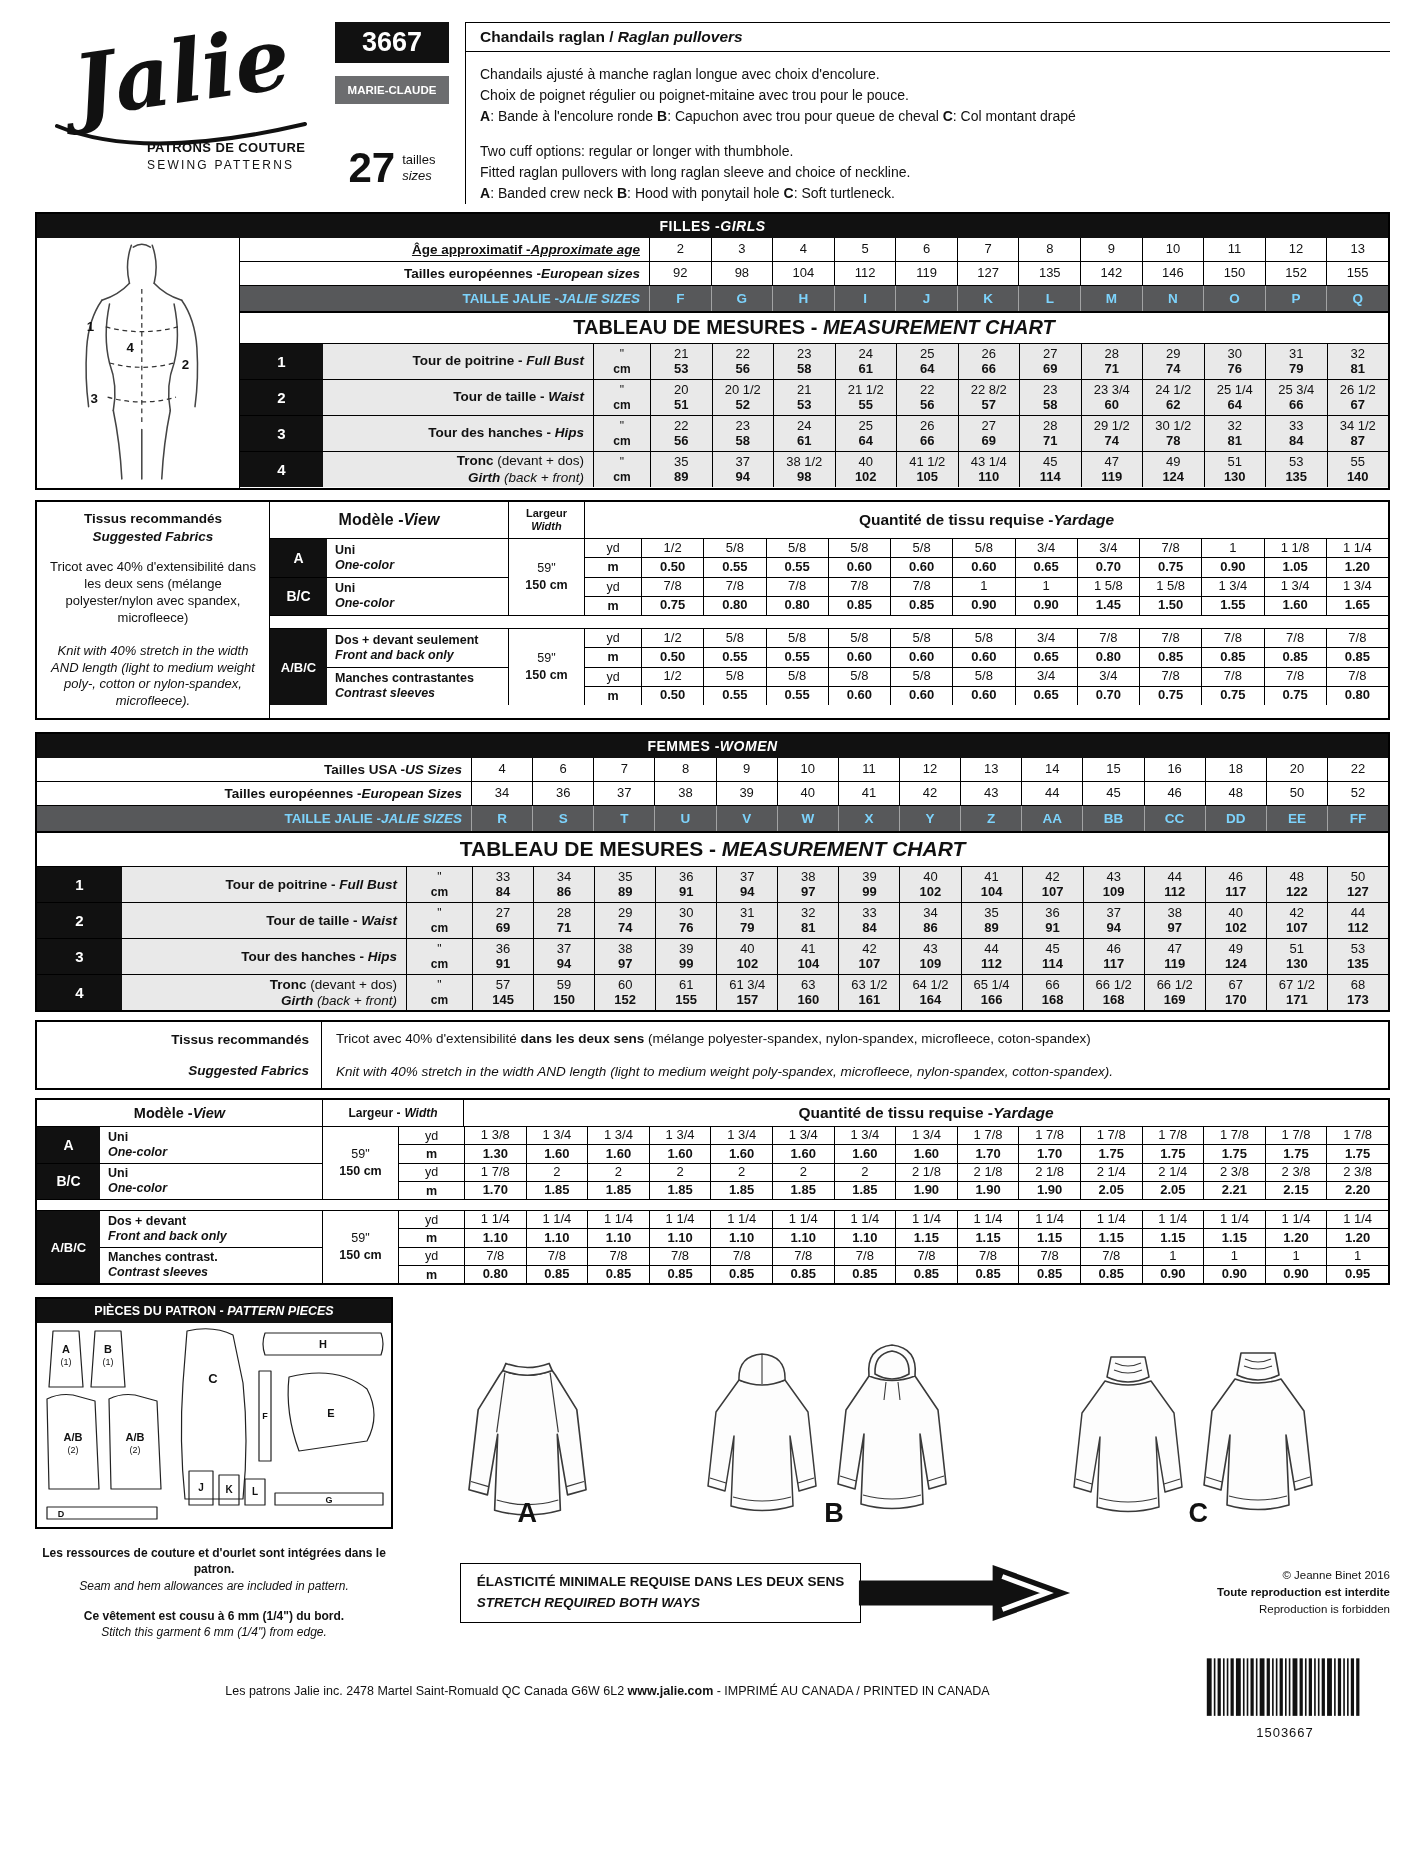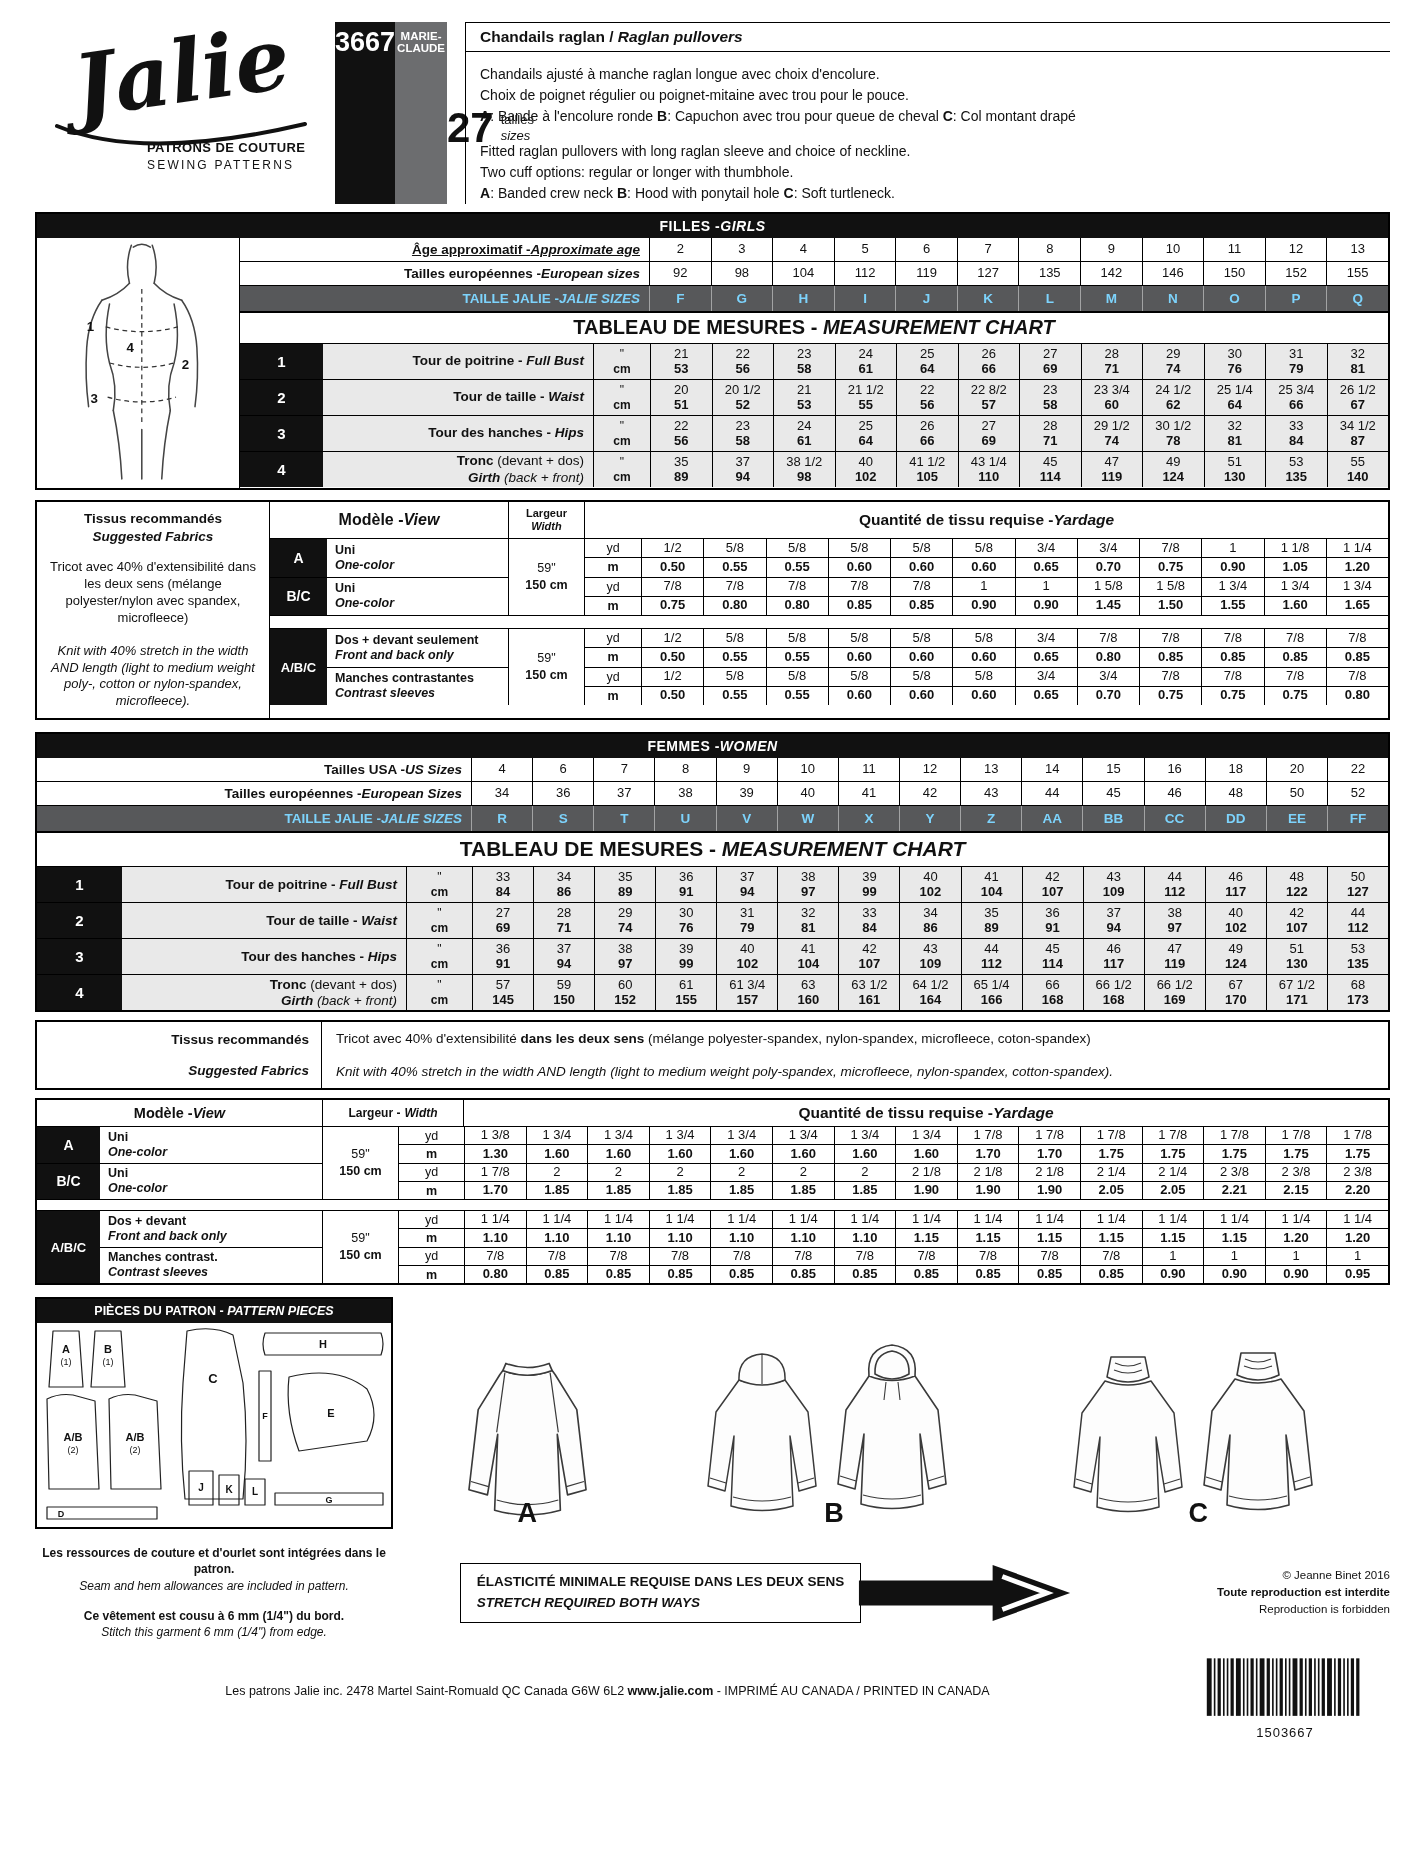--- a/index.html
+++ b/index.html
@@ -8,21 +8,21 @@
   .sb{font-weight:bold}.si{font-style:italic}.su{text-decoration:underline}
 
   
   .hdr{display:flex;height:182px;margin-bottom:8px;}
   .logoblk{width:300px;position:relative;}
   .logotext{font-family:"DejaVu Serif",serif;font-style:italic;font-weight:bold;font-size:86px;
             line-height:.85;transform:rotate(-8deg);margin:10px 0 0 38px;}
   .swoosh{position:absolute;left:18px;top:98px;}
   .taglines{margin:34px 0 0 112px;font-size:13px;letter-spacing:.4px;line-height:1.35;}
   .tag2{font-weight:normal;letter-spacing:2.2px;font-size:12px;}
-  .numblk{width:114px;display:flex;flex-direction:row;}
+  .numblk{width:114px;display:flex;flex-direction:column;gap:13px;}
   .pnum{background:#111;color:#fff;font-weight:bold;font-size:27px;text-align:center;padding:5px 0;}
   .pname{background:#6c6d6f;color:#fff;font-weight:bold;font-size:11.5px;text-align:center;padding:8px 2px;}
   .sizes27{margin-top:30px;display:flex;justify-content:center;align-items:center;gap:7px;}
   .n27{font-size:42px;font-weight:bold;line-height:1;}
   .szlbls{font-size:13px;line-height:1.2;}
   .descblk{flex:1;border-left:1.5px solid #000;margin-left:16px;}
   .dtitle{border-top:1.5px solid #000;border-bottom:1.5px solid #000;font-size:15.5px;padding:5px 14px;}
   .dbody{padding:12px 14px 0;font-size:14px;line-height:1.5;}
   .dpar{margin:0 0 14px;}
 
@@ -165,22 +165,22 @@
           <span class="si">sizes</span>
         </span>
       </div>
     </div>
     <div class="descblk">
       <div class="dtitle"><span class="sb">Chandails raglan / </span><span class="sb si">Raglan pullovers</span></div>
       <div class="dbody">
         <p class="dpar" style="margin-bottom:0">Chandails ajusté à manche raglan longue avec choix d'encolure.</p>
         <p class="dpar" style="margin-bottom:0">Choix de poignet régulier ou poignet-mitaine avec trou pour le pouce.</p>
         <p class="dpar"><span class="sb">A</span><span>: Bande à l'encolure ronde </span><span class="sb">B</span><span>: Capuchon avec trou pour queue de cheval </span><span class="sb">C</span><span>: Col montant drapé</span></p>
+        <p class="dpar" style="margin-bottom:0">Two cuff options: regular or longer with thumbhole.</p>
         <p class="dpar" style="margin-bottom:0">Fitted raglan pullovers with long raglan sleeve and choice of neckline.</p>
-        <p class="dpar" style="margin-bottom:0">Two cuff options: regular or longer with thumbhole.</p>
         <p class="dpar"><span class="sb">A</span><span>: Banded crew neck </span><span class="sb">B</span><span>: Hood with ponytail hole </span><span class="sb">C</span><span>: Soft turtleneck.</span></p>
       </div>
     </div>
   </div>
 
   <div class="g">
     <div class="secbar">
         <span class="sb">FILLES - </span>
         <span class="sb si">GIRLS</span>
       </div>

